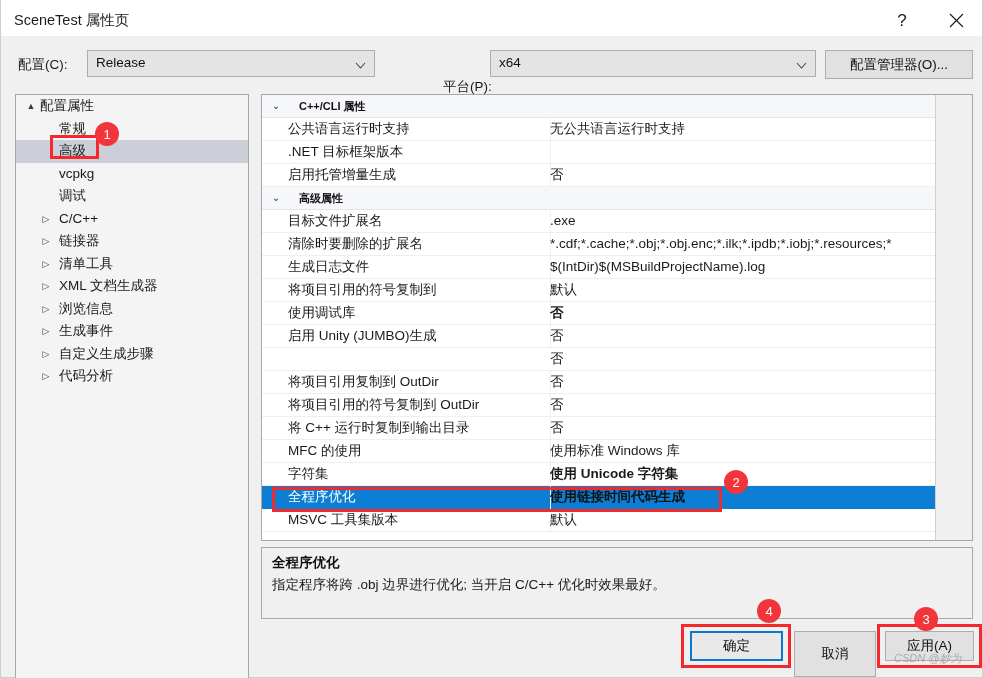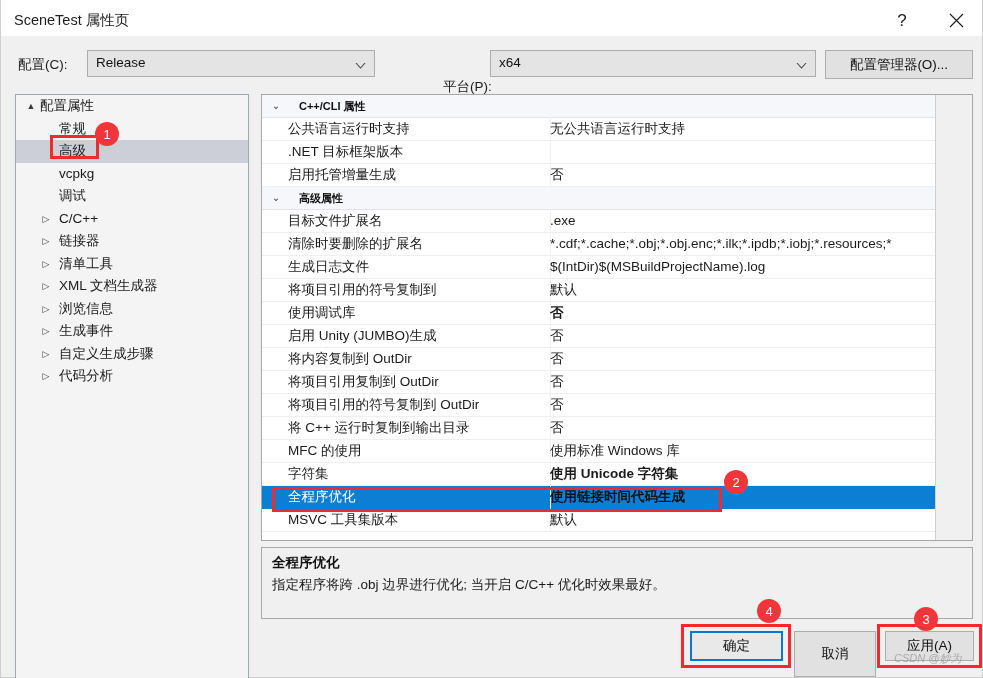--- a/index.html
+++ b/index.html
@@ -435,21 +435,20 @@
         </div>
         <div class="grow bold">
           <span class="pname divline">使用调试库</span>
           <span class="pval">否</span>
         </div>
         <div class="grow">
           <span class="pname divline">启用 Unity (JUMBO)生成</span>
           <span class="pval">否</span>
         </div>
         <div class="grow">
-          <span class="pname divline">将内容复制到 OutDir</span>
           <span class="pval">否</span>
         </div>
         <div class="grow">
           <span class="pname divline">将项目引用复制到 OutDir</span>
           <span class="pval">否</span>
         </div>
         <div class="grow">
           <span class="pname divline">将项目引用的符号复制到 OutDir</span>
           <span class="pval">否</span>
         </div>

